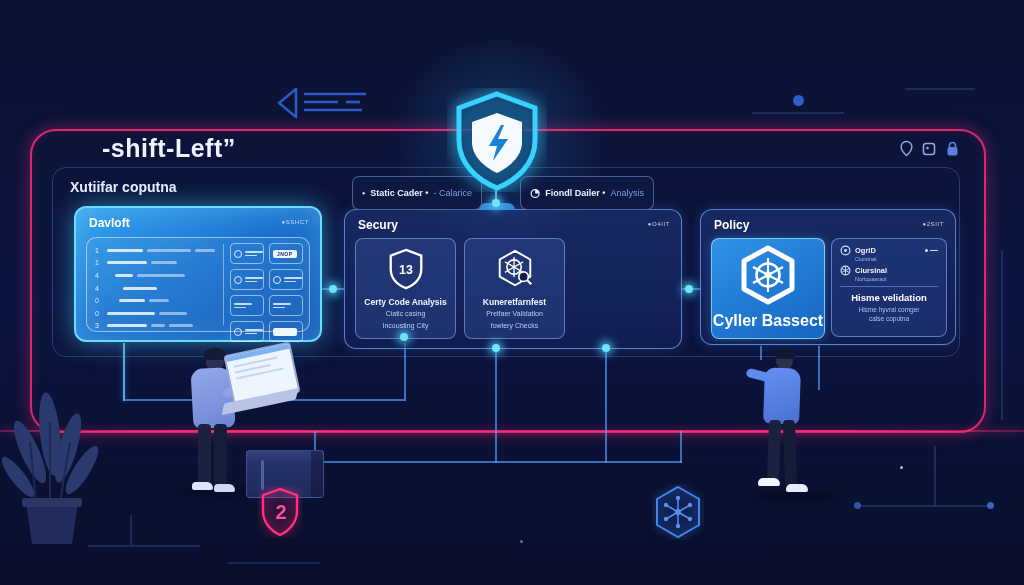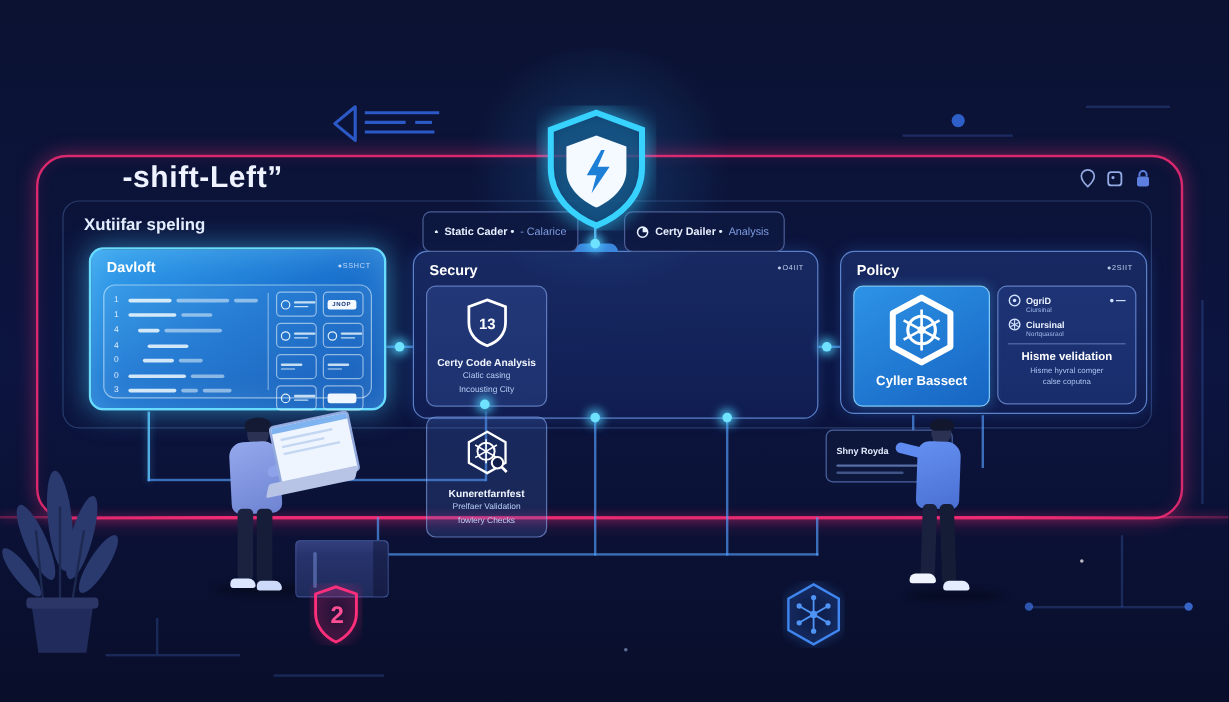--- a/index.html
+++ b/index.html
@@ -58,32 +58,32 @@
   .micon{width:6px;height:6px;border:1px solid rgba(245,252,255,.9);border-radius:50%;flex:none;}
   .mbars{display:flex;flex-direction:column;gap:2px;flex:1;}
   .mbar{height:1.5px;background:rgba(240,250,255,.8);border-radius:1px;}
   .mbadge{background:#f4f8ff;border-radius:2px;font-size:5px;font-weight:bold;color:#11337a;
     padding:1px 4px;letter-spacing:.5px;}
   .mbtn{background:#f0f6ff;border-radius:2px;width:24px;height:8px;}
 
   .sec-panel{left:344px;top:209px;width:338px;height:140px;}
   .sec-notch{position:absolute;left:134px;top:-7px;width:36px;height:7px;background:#3a87dd;
     border-radius:8px 8px 0 0;}
-  .sec-cards{position:absolute;left:10px;top:28px;display:flex;gap:8px;flex-direction:column;}
+  .sec-cards{position:absolute;left:10px;top:28px;display:flex;gap:8px;}
   .scard{width:101px;height:101px;border-radius:8px;background:rgba(78,118,210,.22);
     border:1.2px solid rgba(145,178,250,.55);display:flex;flex-direction:column;align-items:center;
     padding-top:9px;box-sizing:border-box;}
   .scard .sct{font-size:8.5px;font-weight:bold;color:#f2f6ff;margin-top:7px;text-align:center;line-height:1.2;}
   .scard .scl{font-size:7px;color:#b9cdf5;text-align:center;line-height:1.4;margin-top:2px;}
 
   .pol-panel{left:700px;top:209px;width:256px;height:136px;}
   .pol-hexcard{position:absolute;left:10px;top:28px;width:112px;height:99px;border-radius:8px;
     background:linear-gradient(150deg,#2d93e6,#1664c2);border:1.5px solid rgba(150,220,255,.8);
     box-shadow:0 0 10px rgba(70,180,255,.35);display:flex;flex-direction:column;align-items:center;}
-  .pol-hexcard .hlabel{font-size:11px;font-weight:bold;color:#fff;margin-top:2px;}
+  .pol-hexcard .hlabel{font-size:16px;font-weight:bold;color:#fff;margin-top:2px;}
   .pol-testcard{position:absolute;left:130px;top:28px;width:116px;height:99px;border-radius:8px;
     background:rgba(52,92,184,.25);border:1.2px solid rgba(140,175,250,.6);
     padding:6px 8px;box-sizing:border-box;}
   .prow{display:flex;align-items:center;gap:4px;}
   .prow .pname{font-size:7.5px;font-weight:bold;color:#eef4ff;}
   .psub{font-size:5.5px;color:#9db8ea;margin:0 0 3px 15px;}
   .pdash{margin-left:auto;display:flex;align-items:center;gap:2px;}
   .pdash i{display:block;width:3px;height:3px;border-radius:50%;background:#cfe0ff;}
   .pdash u{display:block;width:8px;height:1.5px;background:#cfe0ff;}
   .pdiv{height:1px;background:rgba(180,200,255,.4);margin:4px 0 5px;}
@@ -130,21 +130,21 @@
   <div class="abs" style="left:793px;top:95px;width:11px;height:11px;border-radius:50%;background:#2e5fc8;z-index:1;"></div>
   <div class="faintline" style="left:752px;top:112px;width:92px;height:2px;"></div>
   <div class="faintline" style="left:905px;top:88px;width:70px;height:2px;"></div>
   <div class="faintline" style="left:1001px;top:250px;width:2px;height:170px;"></div>
 
   <div class="abs pink-frame"></div>
   <div class="abs pink-line"></div>
   <div class="abs inner-faint"></div>
 
   <div class="abs main-title">-shift-Left”</div>
-  <div class="abs sub-title">Xutiifar speling</div>
+  <div class="abs sub-title">Xutiifar coputna</div>
 
   <div class="abs meta-icons">
     <svg width="13" height="17" viewBox="0 0 14 18">
       <path d="M7 1.5 C3.8 1.5 1.2 4 1.2 7 C1.2 11.2 7 16.5 7 16.5 C7 16.5 12.8 11.2 12.8 7 C12.8 4 10.2 1.5 7 1.5 Z" fill="none" stroke="#93abe2" stroke-width="1.5"></path>
     </svg>
     <svg width="14" height="14" viewBox="0 0 14 14">
       <rect x="1.5" y="1.5" width="11" height="11" rx="2.5" fill="none" stroke="#93abe2" stroke-width="1.5"></rect>
       <circle cx="5.5" cy="6" r="1.3" fill="#93abe2"></circle>
     </svg>
     <svg width="15" height="16" viewBox="0 0 15 16">
@@ -166,21 +166,21 @@
       <path d="M1.5 6 L6 1.5 L10.5 6 V10.5 H1.5 Z" fill="#e9f0ff"></path>
     </svg>
     <span class="pl">Static Cader •</span>
     <span class="ps">- Calarice</span>
   </div>
   <div class="pill" style="left:520px;top:176px;width:134px;">
     <svg width="11" height="11" viewBox="0 0 12 12">
       <circle cx="6" cy="6" r="4.6" fill="none" stroke="#e9f0ff" stroke-width="1.4"></circle>
       <path d="M6 6 L6 1.4 A4.6 4.6 0 0 1 10.6 6 Z" fill="#e9f0ff"></path>
     </svg>
-    <span class="pl">Certy Dailer •</span>
+    <span class="pl">Fiondl Dailer •</span>
     <span class="ps">Analysis</span>
   </div>
 
   <div class="cline" style="left:322px;top:288px;width:22px;height:2px;"></div>
   <div class="glowdot" style="left:329px;top:285px;"></div>
   <div class="cline" style="left:682px;top:288px;width:18px;height:2px;"></div>
   <div class="glowdot" style="left:685px;top:285px;"></div>
 
   <div class="cline cy" style="left:123px;top:343px;width:2px;height:58px;"></div>
   <div class="cline" style="left:123px;top:399px;width:282px;height:2px;"></div>
@@ -377,26 +377,20 @@
         <span class="pname">Ciursinal</span>
       </div>
       <div class="psub">Nortquasraol</div>
       <div class="pdiv"></div>
       <div class="ptest-h">Hisme velidation</div>
       <div class="ptest-l">Hisme hyvral comger</div>
       <div class="ptest-l" style="margin-top:0;">calse coputna</div>
     </div>
   </div>
 
-  <div class="abs float-card">
-    <span class="fct">Shny Royda</span>
-    <div class="fcicon"></div>
-    <div class="fcbar" style="width:82px;"></div>
-    <div class="fcbar" style="width:56px;opacity:.7;"></div>
-  </div>
 
   <div class="shadow" style="left:178px;top:486px;width:92px;height:10px;"></div>
   <div class="person" style="left:170px;top:344px;width:150px;height:150px;">
     <div class="abs" style="left:36px;top:8px;width:18px;height:19px;border-radius:50% 50% 45% 45%;background:#2a3152;"></div>
     <div class="abs" style="left:34px;top:4px;width:22px;height:12px;border-radius:50% 50% 20% 20%;background:#141a33;"></div>
     <div class="abs" style="left:22px;top:24px;width:42px;height:60px;border-radius:12px 14px 8px 8px;background:linear-gradient(160deg,#93a8ec,#6f84d2);transform:rotate(-3deg);"></div>
     <div class="abs" style="left:52px;top:40px;width:34px;height:9px;border-radius:5px;background:#8da2e8;transform:rotate(-22deg);"></div>
     <div class="abs" style="left:58px;top:4px;width:64px;height:48px;background:#eef5ff;border:2px solid #93a9de;border-radius:4px;transform:rotate(-12deg);">
       <div style="height:5px;background:#7fb3f0;border-radius:2px 2px 0 0;"></div>
       <div style="height:2px;width:44px;background:#c3d6f2;margin:5px 0 0 6px;"></div>

